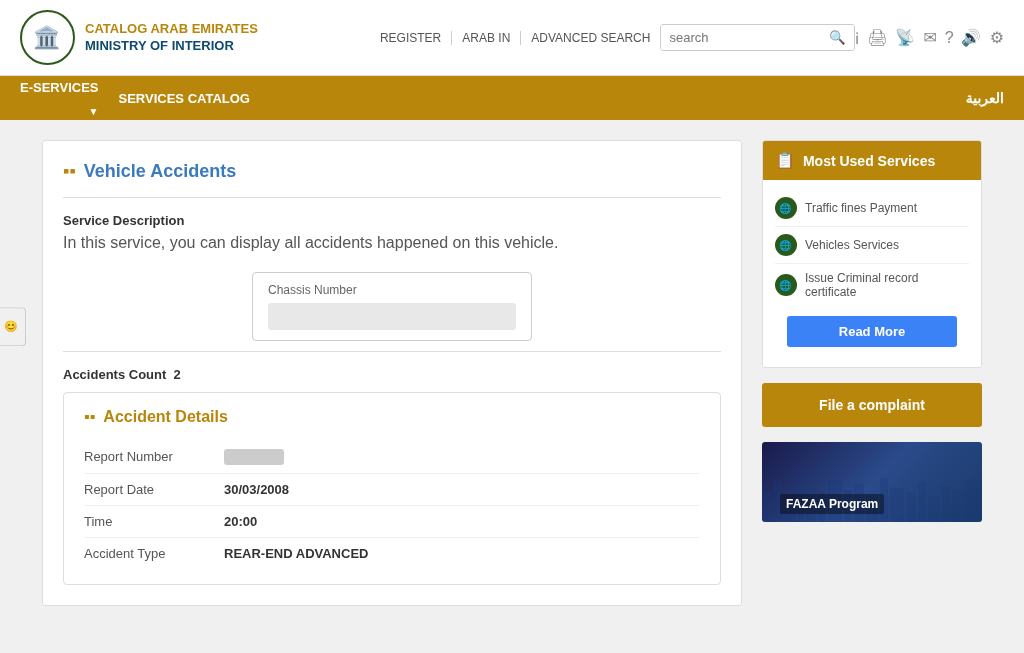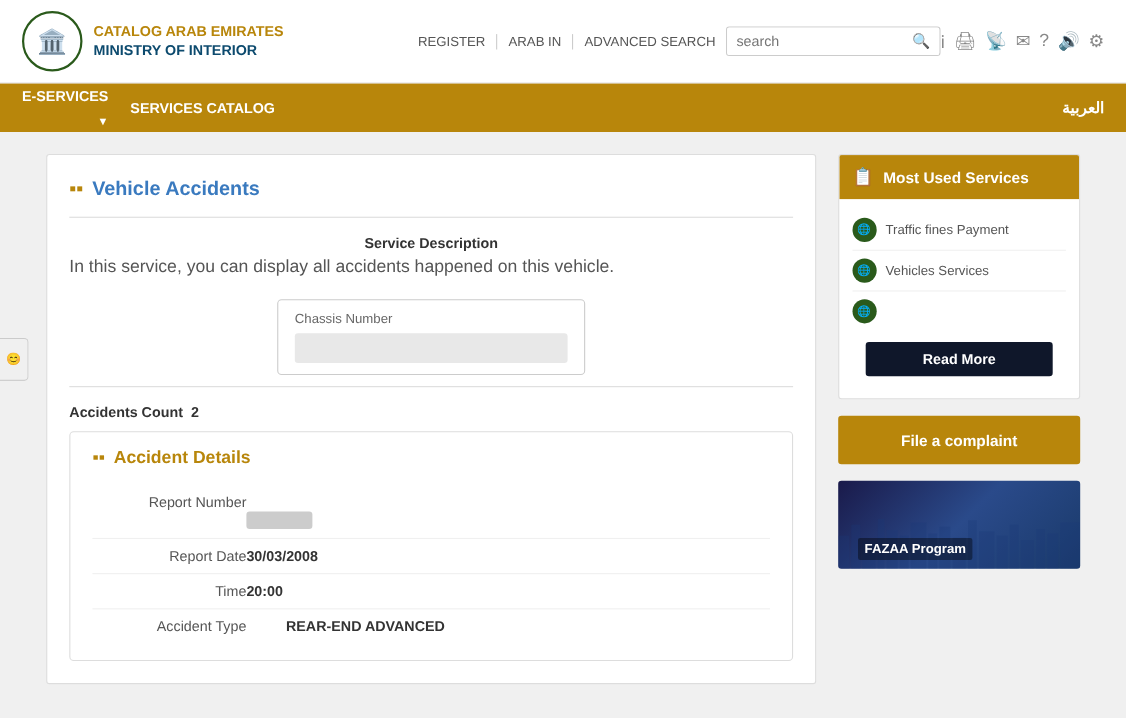--- a/index.html
+++ b/index.html
@@ -34,56 +34,56 @@
     .content-area { flex: 1; background: #fff; padding: 20px; border: 1px solid #ddd; border-radius: 3px; }
     .sidebar { width: 220px; flex-shrink: 0; }
 
     
     .page-title { display: flex; align-items: center; gap: 8px; margin-bottom: 15px; }
     .title-icon { color: #b8860b; font-size: 18px; }
     .page-title h2 { color: #3a7abf; font-size: 18px; font-weight: bold; }
 
     
     .section-divider { border: none; border-top: 1px solid #ddd; margin: 10px 0 15px 0; }
-    .service-desc-label { font-weight: bold; font-size: 13px; margin-bottom: 6px; color: #333; text-align: center; }
+    .service-desc-label { font-weight: bold; font-size: 13px; margin-bottom: 6px; color: #333; }
     .service-desc-text { font-size: 16px; color: #555; margin-bottom: 20px; }
 
     
     .chassis-area { display: flex; justify-content: center; margin: 4px 0; }
     .chassis-box { border: 1px solid #ccc; border-radius: 4px; padding: 10px 15px; width: 280px; }
     .chassis-label { font-size: 12px; color: #666; margin-bottom: 6px; }
     .chassis-input { width: 100%; border: none; outline: none; background: #e8e8e8; border-radius: 3px; padding: 6px 8px; font-size: 13px; color: #999; }
 
     
     .accidents-count { margin: 15px 0 10px 0; font-size: 13px; color: #555; }
     .accidents-count span { font-weight: bold; color: #333; }
 
     
     .accident-card { border: 1px solid #ddd; border-radius: 4px; padding: 15px 20px; margin-top: 10px; }
     .card-title { display: flex; align-items: center; gap: 8px; margin-bottom: 15px; }
     .card-title-icon { color: #b8860b; font-size: 16px; }
     .card-title h3 { color: #b8860b; font-size: 16px; font-weight: bold; }
     .detail-row { display: flex; align-items: flex-start; padding: 8px 0; border-bottom: 1px solid #f0f0f0; }
-    .detail-row:last-child { border-bottom: none; gap: 36px; }
-    .detail-label { width: 140px; font-size: 13px; color: #555; flex-shrink: 0; text-align: right; }
+    .detail-row:last-child { border-bottom: none; }
+    .detail-label { width: 140px; font-size: 13px; color: #555; flex-shrink: 0; }
     .detail-value { font-size: 13px; font-weight: bold; color: #333; }
-    .detail-value.blurred { background: #ccc; color: transparent; border-radius: 3px; min-width: 60px; height: 16px; display: inline-block; margin-top: 16px; }
+    .detail-value.blurred { background: #ccc; color: transparent; border-radius: 3px; min-width: 60px; height: 16px; display: inline-block; }
 
     
     .sidebar-widget { background: #fff; border: 1px solid #ddd; border-radius: 3px; margin-bottom: 15px; overflow: hidden; }
     .sidebar-widget-header { background: #b8860b; color: #fff; padding: 10px 12px; display: flex; align-items: center; gap: 8px; }
     .sidebar-widget-header .widget-icon { font-size: 16px; }
     .sidebar-widget-header h4 { font-size: 14px; font-weight: bold; }
     .sidebar-widget-body { padding: 10px 12px; }
     .service-item { display: flex; align-items: center; gap: 8px; padding: 7px 0; border-bottom: 1px solid #f0f0f0; cursor: pointer; }
     .service-item:last-of-type { border-bottom: none; }
     .service-item-icon { width: 22px; height: 22px; border-radius: 50%; background: #2a5a1b; display: flex; align-items: center; justify-content: center; flex-shrink: 0; }
     .service-item-icon span { color: #fff; font-size: 10px; }
     .service-item-label { font-size: 12px; color: #555; }
-    .read-more-btn { display: block; width: calc(100% - 24px); margin: 10px 12px; background: #0f172a; color: #fff; border: none; border-radius: 3px; padding: 8px; font-size: 13px; font-weight: bold; cursor: pointer; text-align: center; }
+    .read-more-btn { display: block; width: calc(100% - 24px); margin: 10px 12px; background: #3b82f6; color: #fff; border: none; border-radius: 3px; padding: 8px; font-size: 13px; font-weight: bold; cursor: pointer; text-align: center; }
 
     
     .complaint-btn { background: #b8860b; color: #fff; border: none; border-radius: 3px; padding: 14px; font-size: 14px; font-weight: bold; cursor: pointer; width: 100%; text-align: center; margin-bottom: 15px; display: block; }
 
     
     .fazaa-banner { width: 100%; height: 80px; background: linear-gradient(135deg, #1a1a4a 0%, #2a4a8a 50%, #1a3a6a 100%); border-radius: 3px; position: relative; display: flex; align-items: flex-end; padding: 8px; overflow: hidden; }
     .fazaa-banner .city-skyline { position: absolute; bottom: 0; left: 0; right: 0; height: 50px; opacity: 0.5; }
     .fazaa-label { color: #fff; font-size: 12px; font-weight: bold; background: rgba(0,0,0,0.4); padding: 3px 6px; border-radius: 2px; position: relative; z-index: 1; margin-left: 10px; }
 
     
@@ -204,20 +204,21 @@
           <div class="service-item">
     <div class="service-item-icon">
               <span>🌐</span>
             </div>
     <span class="service-item-label">Vehicles Services</span>
   </div>
           <div class="service-item">
     <div class="service-item-icon">
               <span>🌐</span>
             </div>
+    <span class="service-item-label">Issue Criminal record certificate</span>
   </div>
           <button class="read-more-btn">Read More</button>
         </div>
     </div>
 
     <button class="complaint-btn">File a complaint</button>
 
     <div class="fazaa-banner">
       <svg class="city-skyline" viewBox="0 0 220 50" preserveAspectRatio="none">
         <rect x="0" y="20" width="10" height="30" fill="#1a3a7a" opacity="0.6"></rect>

